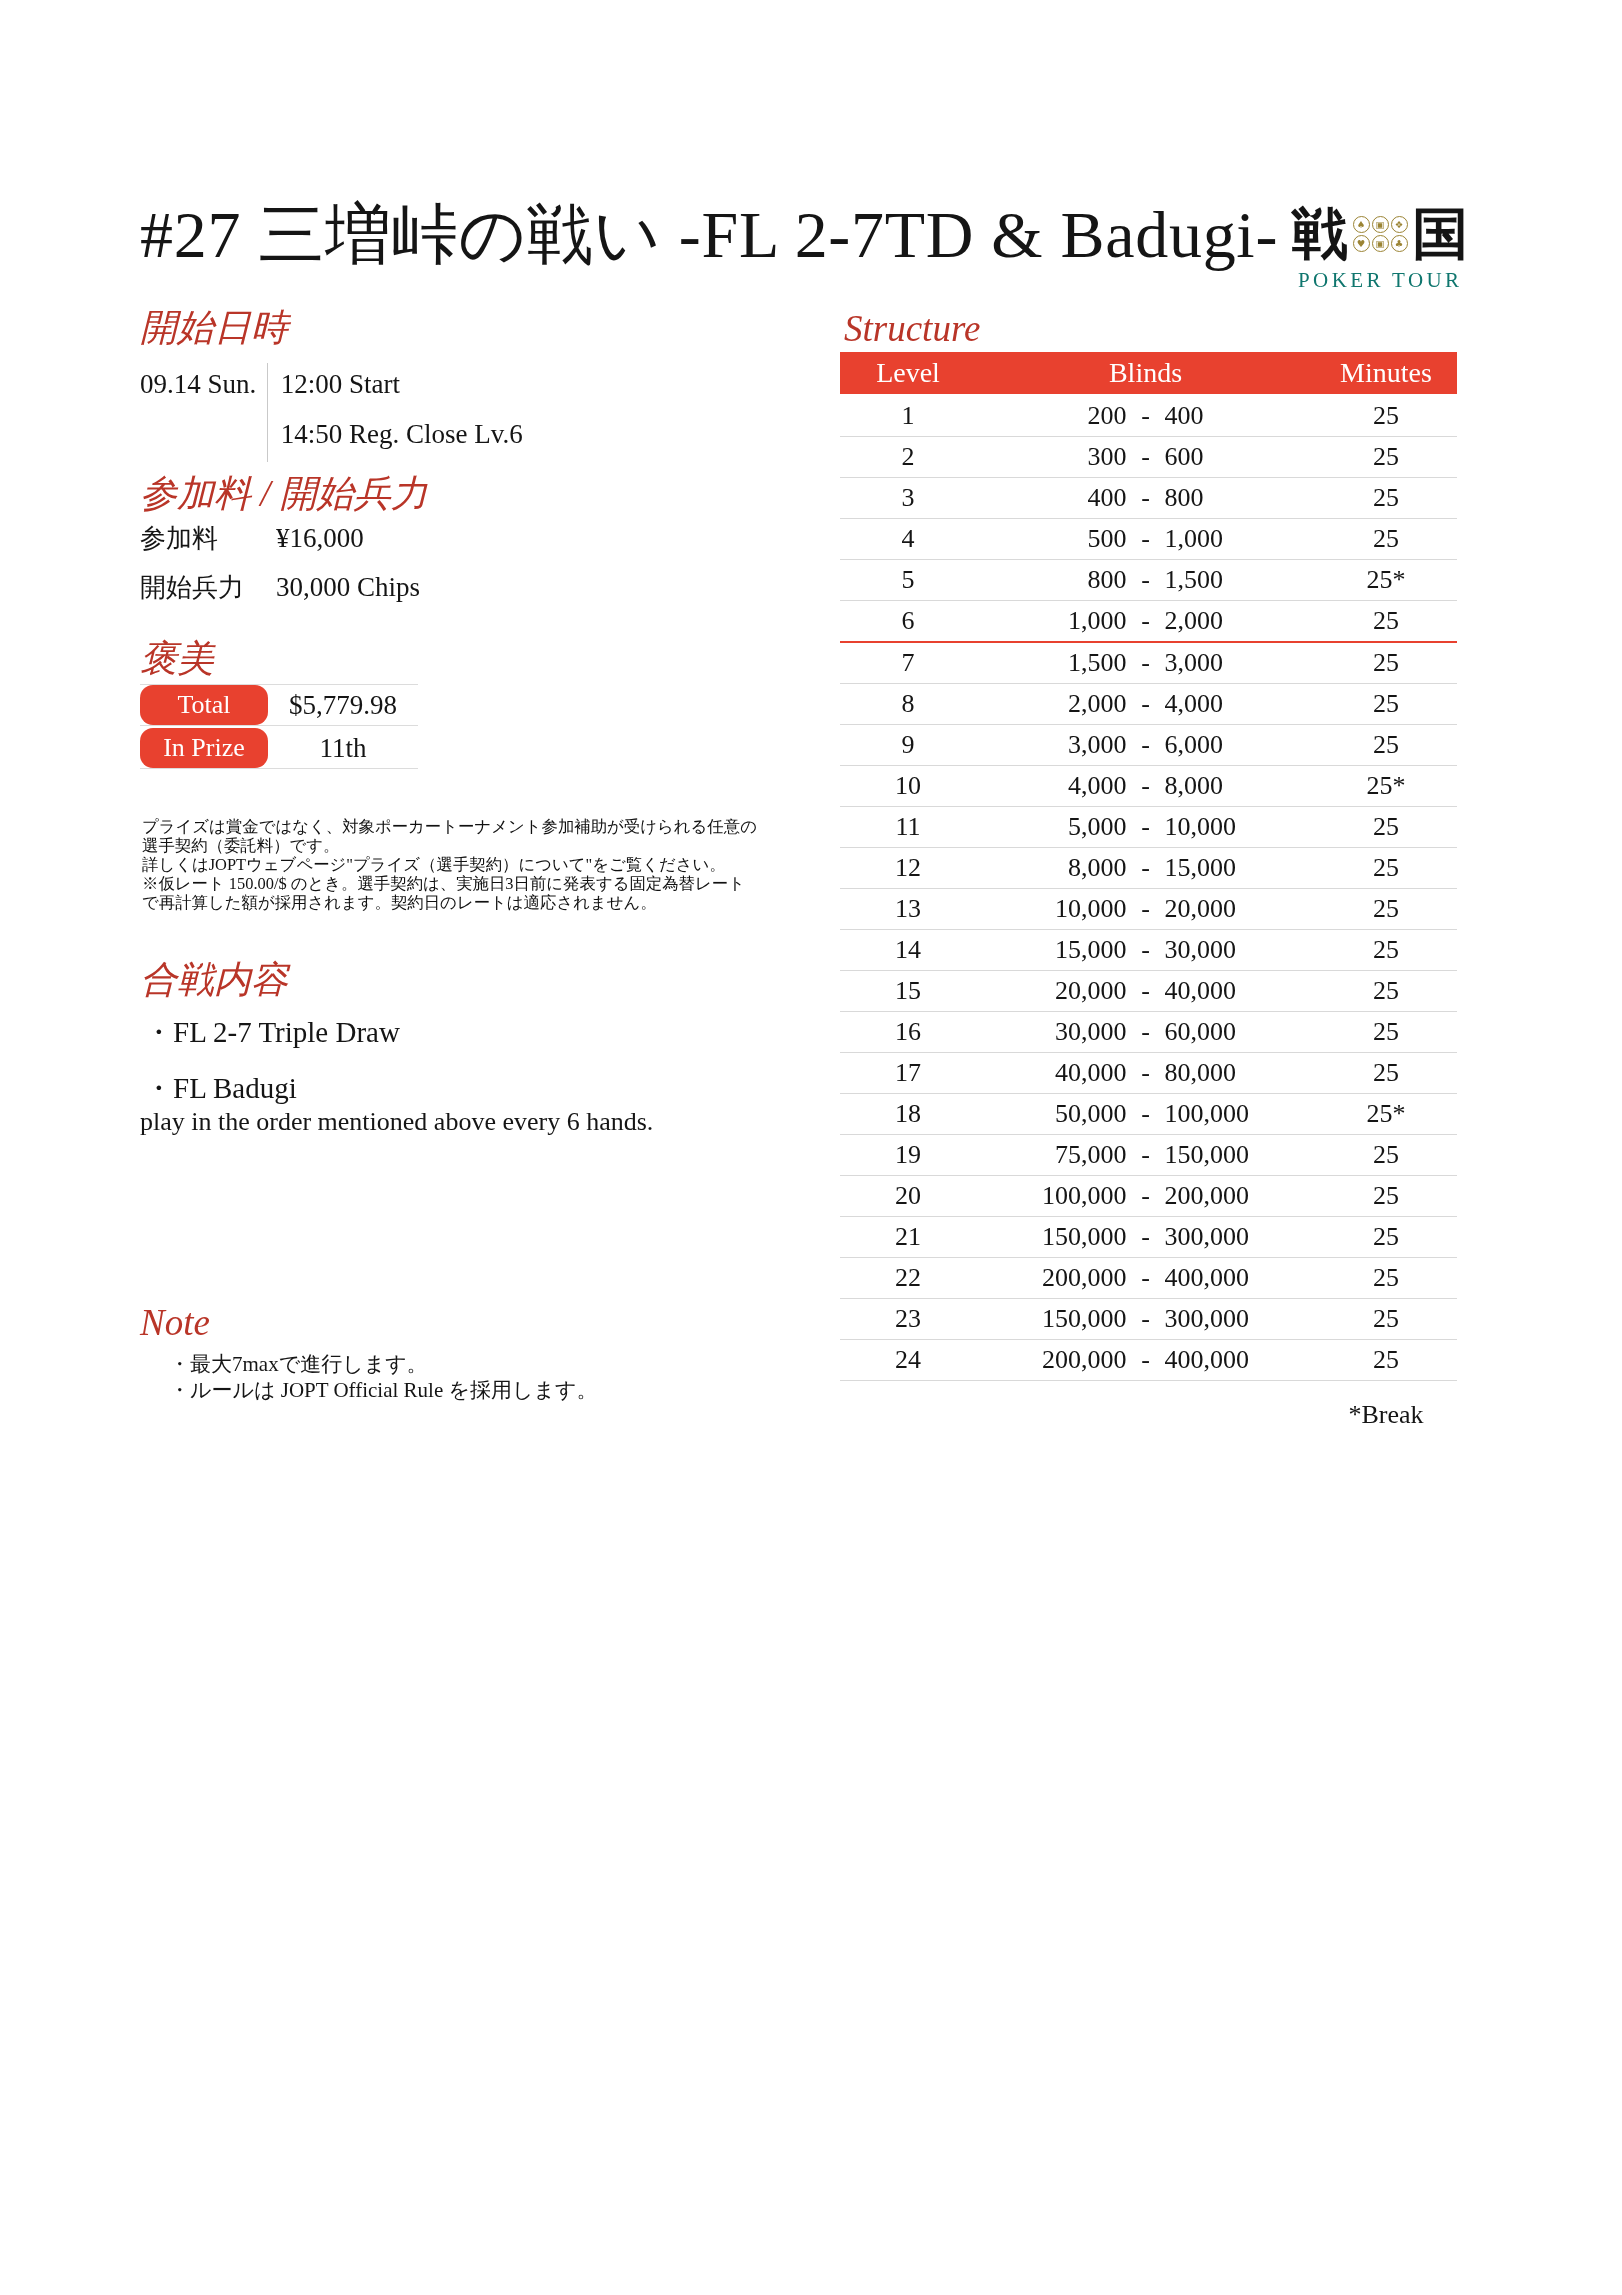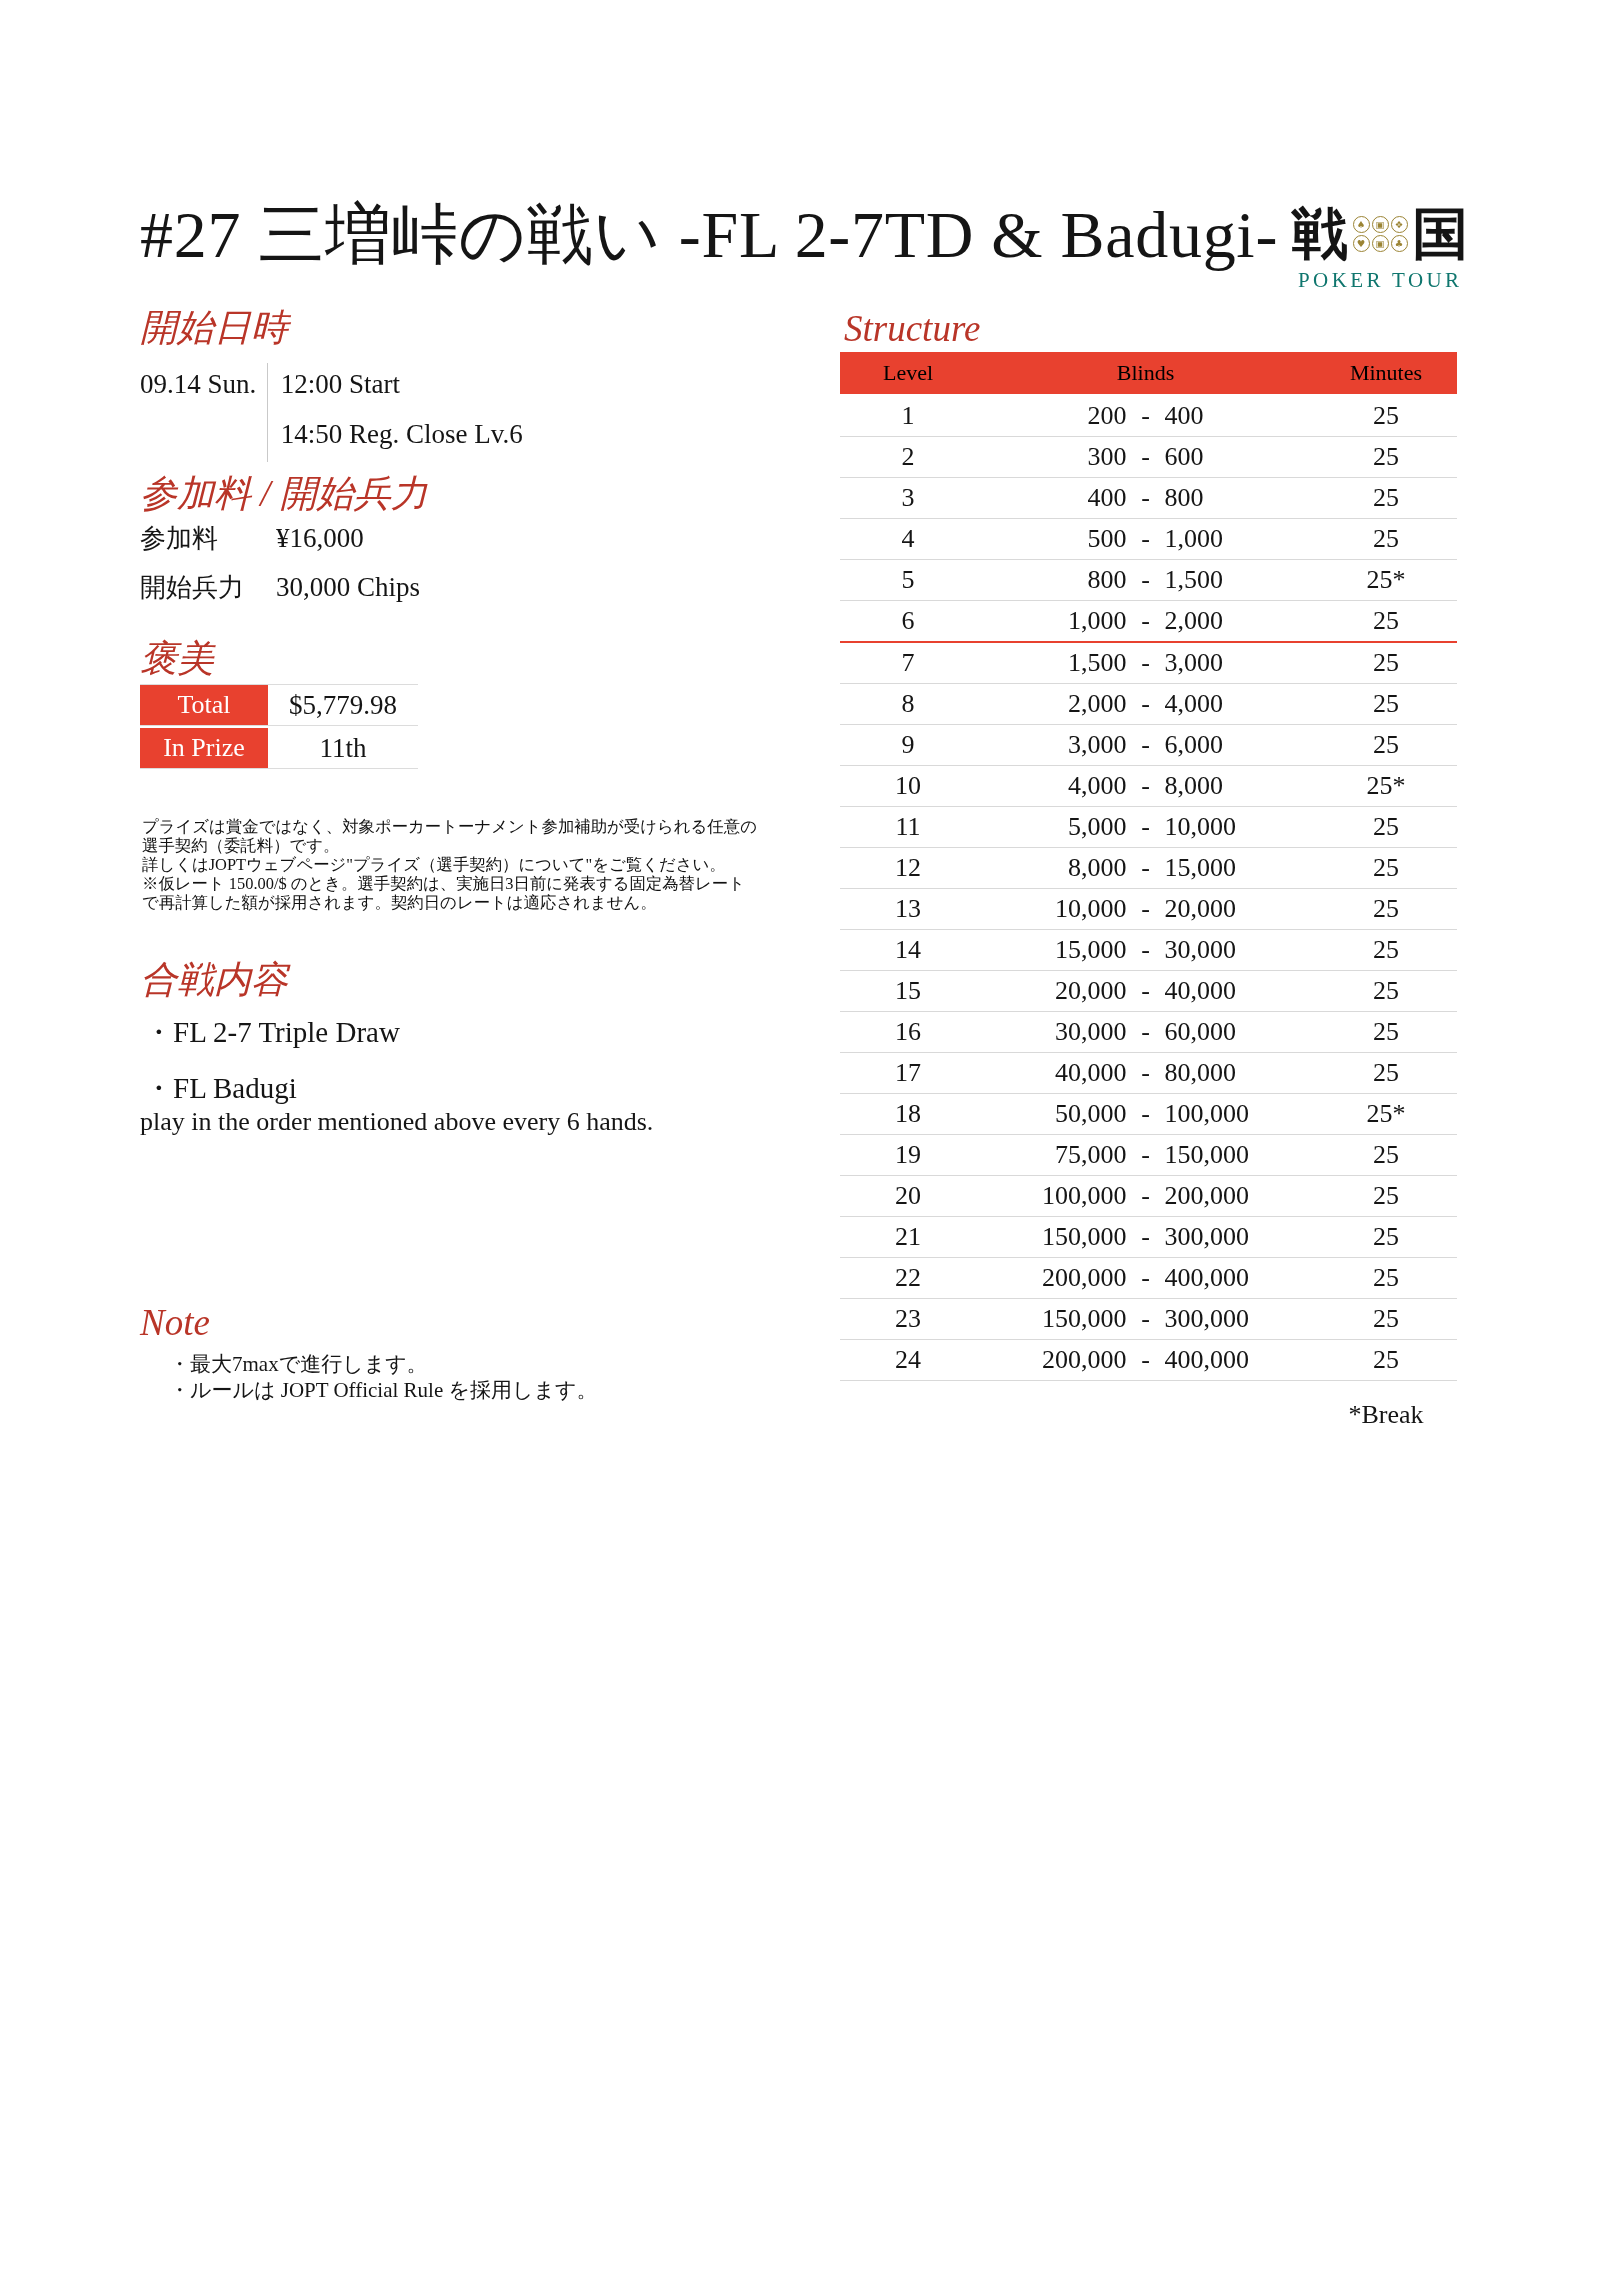--- a/index.html
+++ b/index.html
@@ -42,40 +42,40 @@
   
   .entry-body { position:absolute; left:140px; top:521px; }
   .entry-row { display:flex; align-items:baseline; height:49px; }
   .entry-label { width:136px; font-size:26px; white-space:nowrap; }
   .entry-value { font-size:27px; white-space:nowrap; }
 
   
   .prize-table { position:absolute; left:140px; top:684px; width:278px; border-top:1.4px solid #dcdcdc; }
   .prize-row { display:flex; height:40px; border-bottom:1.4px solid #dcdcdc; }
   .prize-row + .prize-row { margin-top:2px; }
-  .prize-label { width:128px; background:#e8412f; color:#ffffff; font-size:26px; display:flex; align-items:center; justify-content:center; }
+  .prize-label { width:128px; background:#e8412f; color:#ffffff; font-size:26px; display:flex; align-items:center; justify-content:center;border-radius:13px; }
   .prize-value { flex:1; font-size:27px; display:flex; align-items:center; justify-content:center; }
 
   .disclaimer { position:absolute; left:142px; top:817px; font-size:16.4px; line-height:19px; color:#111; }
   .disclaimer div { white-space:nowrap; }
 
   
   .content-items { position:absolute; left:144px; top:1013px; font-size:29px; }
   .content-items div { margin-bottom:16.4px; white-space:nowrap; }
   .content-note { position:absolute; left:140px; top:1107px; font-size:26px; white-space:nowrap; }
 
   
   .note-items { position:absolute; left:142px; top:1351px; font-size:21px; line-height:26px;margin-left:27px; }
   .note-items div { white-space:nowrap; }
 
   
   .s-table { position:absolute; left:840px; top:352px; width:617px; }
   .s-head {
     display:grid; grid-template-columns:136px 1fr 142px; height:42px;
-    background:#e8412f; color:#000000; font-size:22px; align-items:center; text-align:center;
+    background:#e8412f; color:#ffffff; font-size:28px; align-items:center; text-align:center;
   }
   .s-body { margin-top:2px; }
   .s-row {
     display:grid; grid-template-columns:136px 1fr 142px; height:40px;
     border-bottom:1.4px solid #d9d9d9; align-items:center; text-align:center; font-size:26px;
   }
   .s-row.red-line { border-bottom:2px solid #e8412f; height:40px; }
   .blinds-cell { display:flex; align-items:center; }
   .blinds-cell .sb { flex:1; text-align:right; }
   .blinds-cell .dash { width:38px; text-align:center; }

